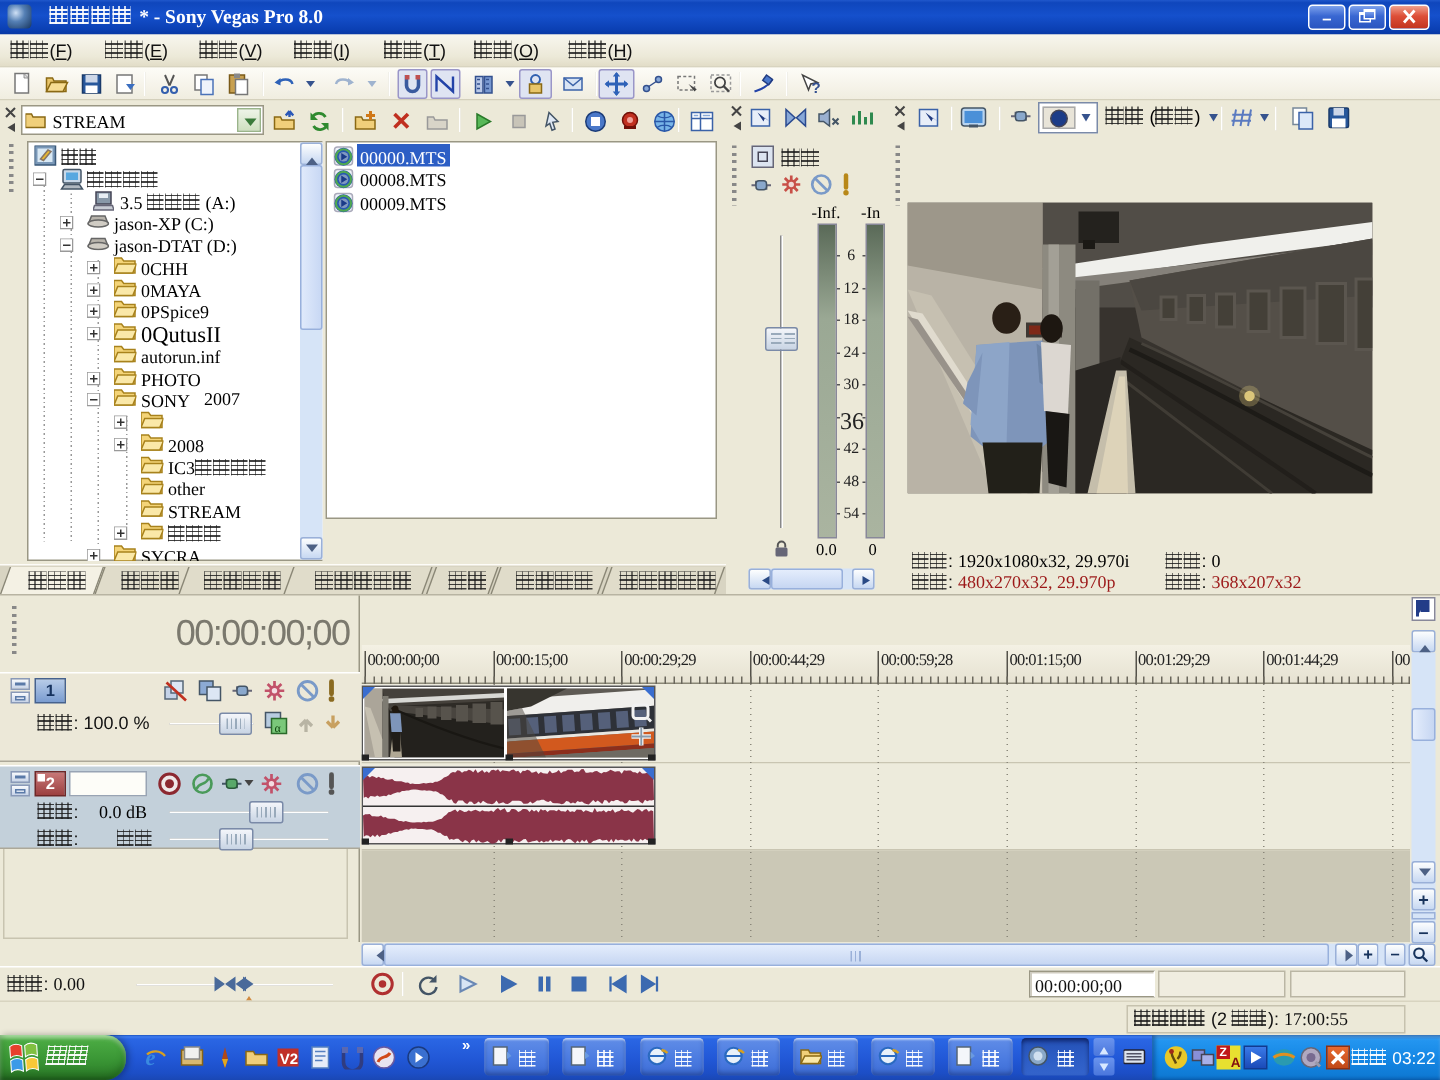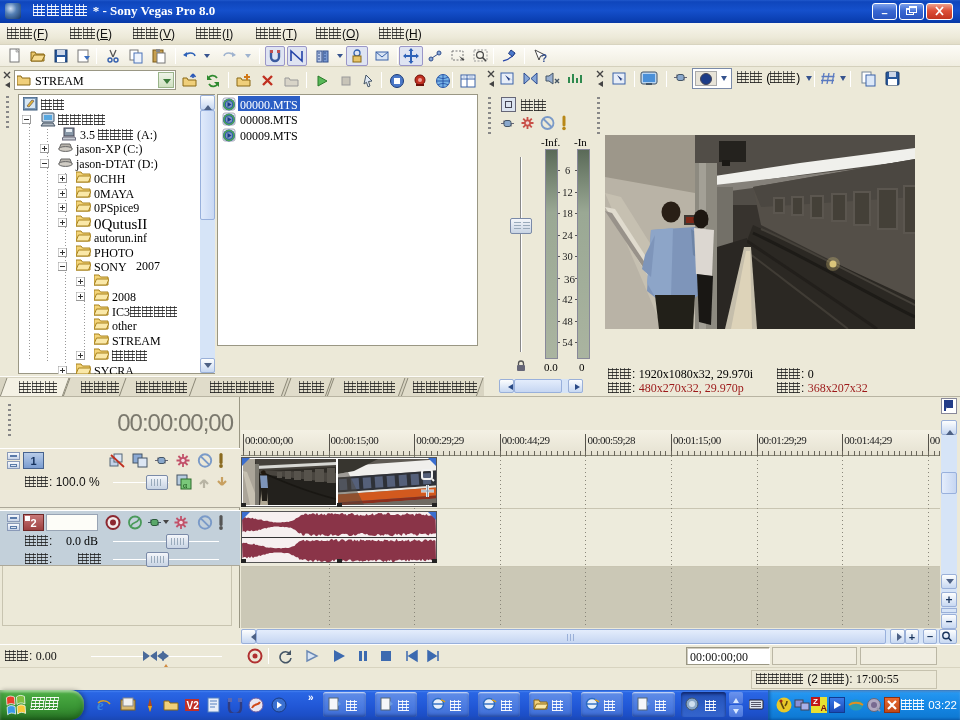--- a/index.html
+++ b/index.html
@@ -623,21 +623,21 @@
       <div class="ab" style="left:89px;top:124.5px;width:2px;height:1px;background:#555;"></div>
       <div class="ab ser" style="left:74px;top:141.0px;width:15px;font-size:10.5px;text-align:center;color:#222;">18</div>
       <div class="ab" style="left:72px;top:146.0px;width:2px;height:1px;background:#555;"></div>
       <div class="ab" style="left:89px;top:146.0px;width:2px;height:1px;background:#555;"></div>
       <div class="ab ser" style="left:74px;top:162.5px;width:15px;font-size:10.5px;text-align:center;color:#222;">24</div>
       <div class="ab" style="left:72px;top:167.5px;width:2px;height:1px;background:#555;"></div>
       <div class="ab" style="left:89px;top:167.5px;width:2px;height:1px;background:#555;"></div>
       <div class="ab ser" style="left:74px;top:184.0px;width:15px;font-size:10.5px;text-align:center;color:#222;">30</div>
       <div class="ab" style="left:72px;top:189.0px;width:2px;height:1px;background:#555;"></div>
       <div class="ab" style="left:89px;top:189.0px;width:2px;height:1px;background:#555;"></div>
-      <div class="ab ser" style="left:74px;top:205.5px;width:15px;font-size:11px;text-align:right;color:#222;">36</div>
+      <div class="ab ser" style="left:74px;top:205.5px;width:15px;font-size:16px;text-align:left;color:#222;">36</div>
       <div class="ab" style="left:72px;top:210.5px;width:2px;height:1px;background:#555;"></div>
       <div class="ab" style="left:89px;top:210.5px;width:2px;height:1px;background:#555;"></div>
       <div class="ab ser" style="left:74px;top:227.0px;width:15px;font-size:10.5px;text-align:center;color:#222;">42</div>
       <div class="ab" style="left:72px;top:232.0px;width:2px;height:1px;background:#555;"></div>
       <div class="ab" style="left:89px;top:232.0px;width:2px;height:1px;background:#555;"></div>
       <div class="ab ser" style="left:74px;top:248.5px;width:15px;font-size:10.5px;text-align:center;color:#222;">48</div>
       <div class="ab" style="left:72px;top:253.5px;width:2px;height:1px;background:#555;"></div>
       <div class="ab" style="left:89px;top:253.5px;width:2px;height:1px;background:#555;"></div>
       <div class="ab ser" style="left:74px;top:270.0px;width:15px;font-size:10.5px;text-align:center;color:#222;">54</div>
       <div class="ab" style="left:72px;top:275.0px;width:2px;height:1px;background:#555;"></div>

